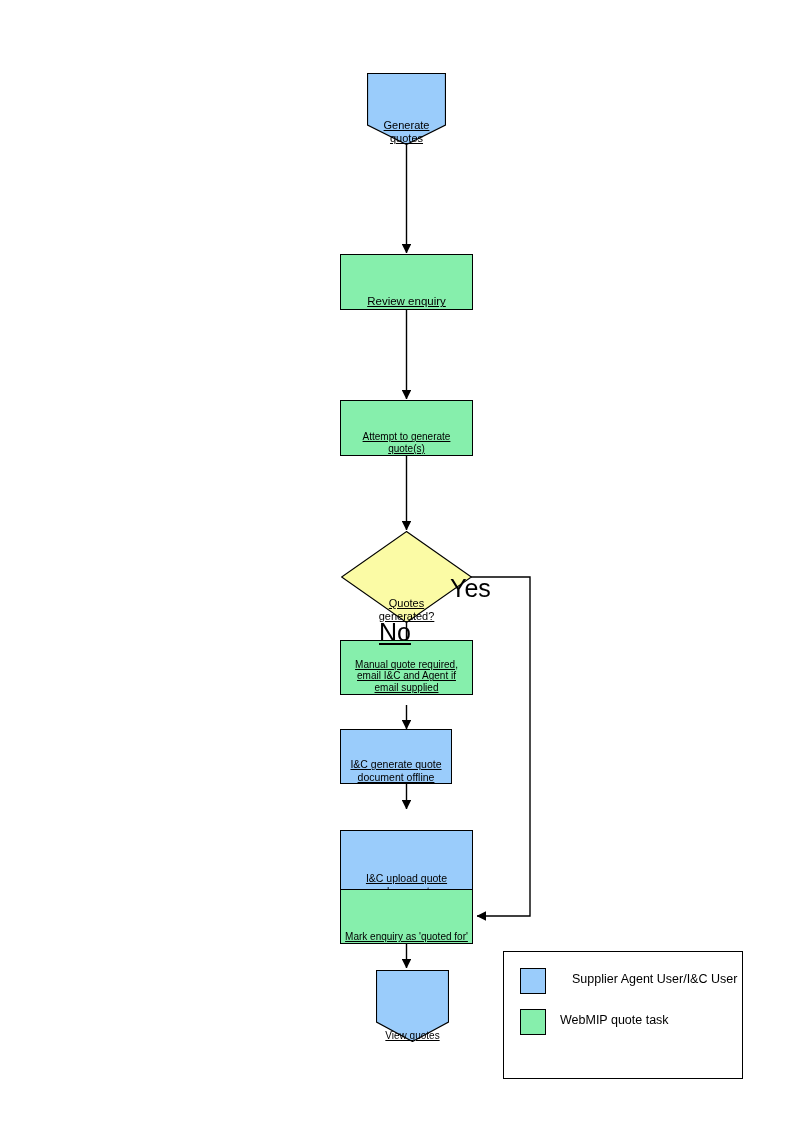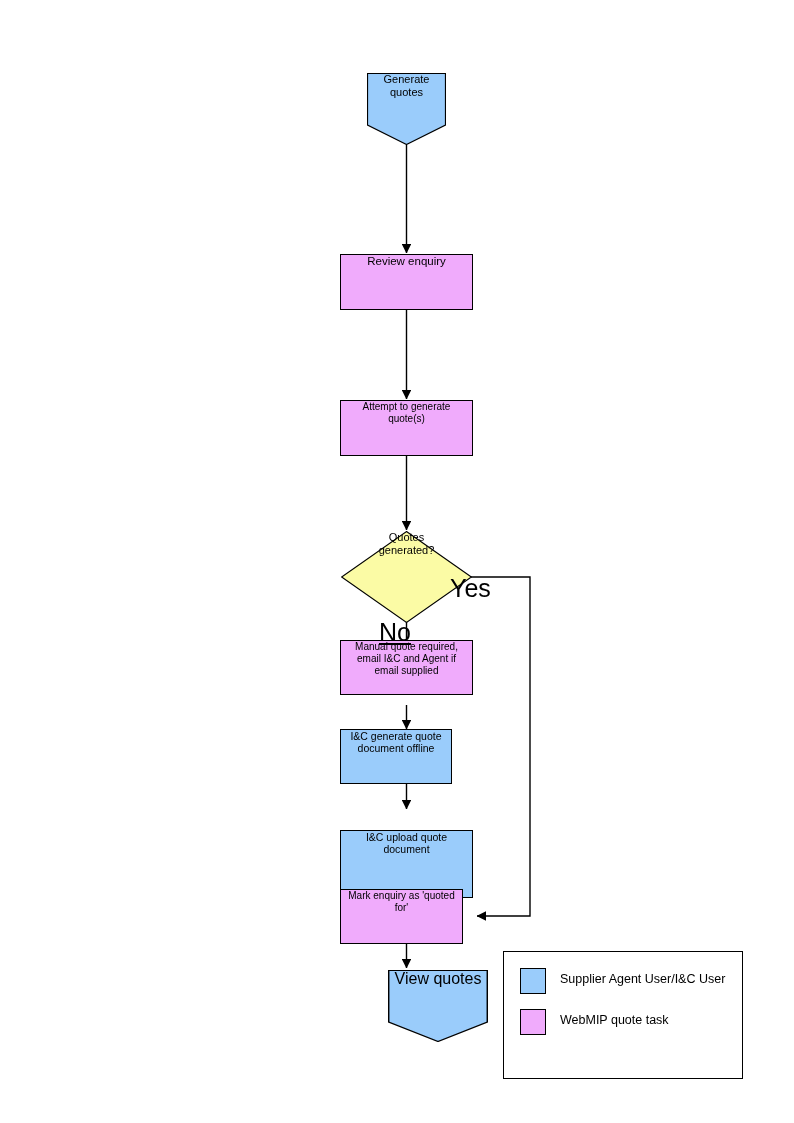--- a/index.html
+++ b/index.html
@@ -17,32 +17,33 @@
   #canvas {
     position: absolute;
     left: 0; top: 0;
     width: 794px;
     height: 1123px;
   }
   .node {
     position: absolute;
     box-sizing: border-box;
     display: flex;
-    align-items: flex-start;
+    align-items: flex-end;
     justify-content: center;
     text-align: center;
     color: #000000;
     line-height: 1.18;
+    text-decoration: underline;
   }
   
   .rect {
     border: 1px solid #000000;
   }
   .fill-blue  { background: #9ACCFB; }
-  .fill-yellow{ background: #f0abfc; }
+  .fill-yellow{ background: #86efac; }
   .fill-green { background: #8CB052; }
 
   .node-label {
     display: block;
     width: 100%;
     padding: 0 2px;
     white-space: pre-line;
   }
 
   
@@ -179,34 +180,34 @@
 <div class="node rect fill-blue" style="left:340px; top:729px; width:112px; height:55px; font-size:10.5px;">
   <span class="node-label">I&amp;C generate quote
 document offline</span>
 </div>
 
 <div class="node rect fill-blue" style="left:340px; top:830px; width:133px; height:68px; font-size:10.5px;">
   <span class="node-label">I&amp;C upload quote
 document</span>
 </div>
 
-<div class="node rect fill-yellow" style="left:340px; top:889px; width:123px; height:55px; font-size:10px;">
+<div class="node rect fill-yellow" style="left:340px; top:889px; width:133px; height:55px; font-size:10px;">
   <span class="node-label">Mark enquiry as 'quoted for'</span>
 </div>
 
-<div class="node pentagon" style="left:388px; top:970px; width:100px; height:72px; font-size:16px;">
+<div class="node pentagon" style="left:376px; top:970px; width:73px; height:72px; font-size:10px;">
   <svg class="penta-shape" viewBox="0 0 76 72" preserveAspectRatio="none" xmlns="http://www.w3.org/2000/svg">
     <polygon points="0.5,0.5 75.5,0.5 75.5,52 38,71.5 0.5,52" fill="#9ACCFB" stroke="#000000" stroke-width="1.2"></polygon>
   </svg>
   <span class="node-label">View quotes</span>
 </div>
 
 <div id="legend" style="left:503px; top:951px; width:240px; height:128px;">
 
-  <div class="legend-row" style="left:16px; top:16px;">
+  <div class="legend-row" style="left:16px; top:16px;gap:12px;">
     <span class="legend-swatch fill-blue"></span>
     <span class="legend-text">Supplier Agent User/I&amp;C User</span>
   </div>
 
   <div class="legend-row" style="left:16px; top:57px;">
     <span class="legend-swatch fill-yellow"></span>
     <span class="legend-text">WebMIP quote task</span>
   </div>
 
 </div>

